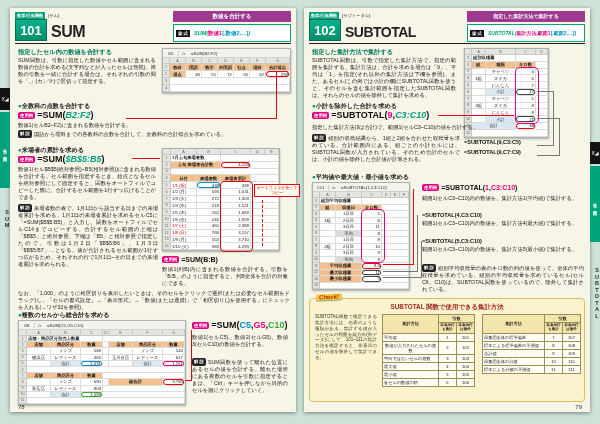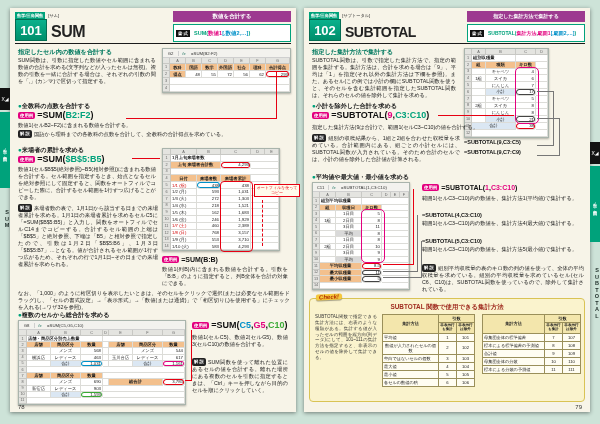--- a/index.html
+++ b/index.html
@@ -27,21 +27,21 @@
              gap:2px;padding:0 2px;font-size:5.5px;font-weight:bold;}
   
   .chip{display:inline-block;color:#fff;font-size:4.4px;font-weight:bold;border-radius:2px;
         padding:1px 2px;margin-right:2px;vertical-align:1px;}
   .chip-use{background:#e3007f;} .chip-kai{background:#222;} .chip-fmt{background:#111;border-radius:0;}
   .lead{position:absolute;font-size:6.2px;font-weight:bold;color:#00795f;}
   .sec-h{position:absolute;font-size:6.2px;font-weight:bold;}
   .sec-h .b{color:#00a27b;}
   .txt{position:absolute;font-size:5.3px;line-height:1.32;text-align:justify;color:#222;}
   .fx-big{font-size:9px;font-weight:bold;} .fx-mid{font-size:7px;font-weight:bold;} .fx-sm{font-size:5.5px;font-weight:bold;}
-  .f-k{color:#111;} .f-teal{color:#00a27b;} .f-pink{color:#e3007f;} .f-blue{color:#0090c8;} .f-green{color:#3aaa35;}
+  .f-k{color:#111;} .f-teal{color:#00a27b;font-style:italic;} .f-pink{color:#e3007f;} .f-blue{color:#0090c8;} .f-green{color:#3aaa35;}
   .usage{position:absolute;white-space:nowrap;}
   .pagenum{position:absolute;bottom:2px;font-size:6px;color:#333;}
   
   .xl{position:absolute;background:#fff;border:1px solid #a9b4ac;box-shadow:0 1px 2px rgba(0,0,0,.3);}
   .xl-fbar{height:8px;display:flex;align-items:center;background:#f3f2ee;border-bottom:1px solid #cfcfcf;
            font-size:4.3px;color:#333;}
   .xl-nb{width:15px;border-right:1px solid #cfcfcf;text-align:center;}
   .xl-fx{width:10px;color:#2e7d6b;font-style:italic;text-align:center;}
   .xl-ff{flex:1;padding-left:2px;white-space:nowrap;overflow:hidden;}
   .xl-grid{display:grid;}

